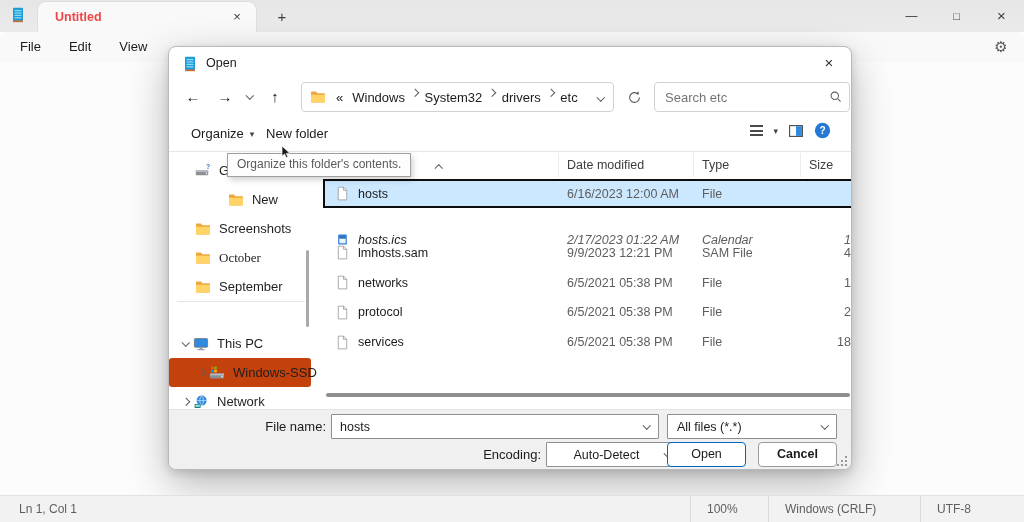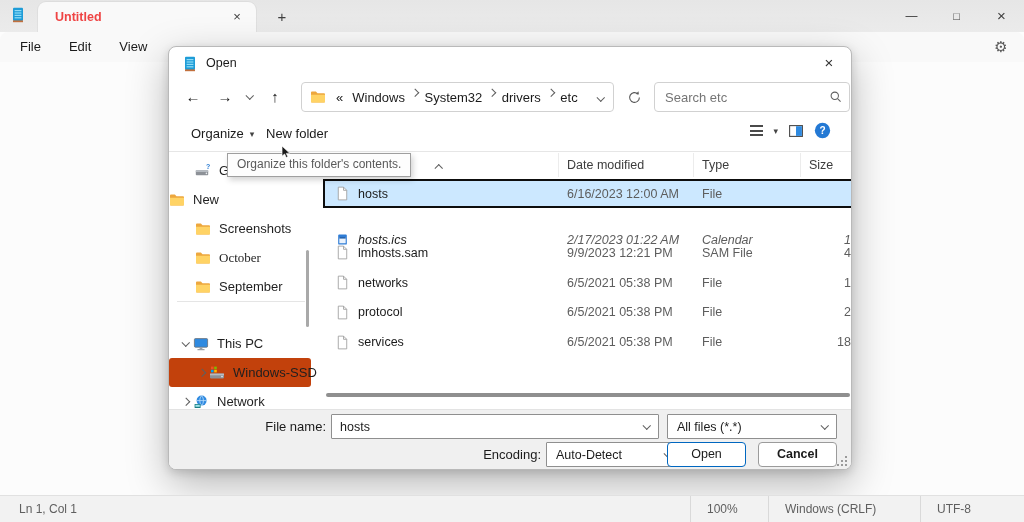--- a/index.html
+++ b/index.html
@@ -251,21 +251,21 @@
           <span class="side-icon" data-name="drive-question-icon">
             <svg viewBox="0 0 16 16" width="16" height="16" data-name="drive-question-icon">
               <rect x="0.8" y="7.2" width="12.4" height="5" rx="0.8" fill="#8d9197"></rect>
               <rect x="0.8" y="7.2" width="12.4" height="1.8" fill="#b7bcc2"></rect>
               <circle cx="11.4" cy="10.4" r="0.8" fill="#eceff1"></circle>
               <text x="11" y="6.4" font-size="7" font-weight="bold" fill="#2b7cd3" font-family="Liberation Sans,sans-serif">?</text>
             </svg>
           </span>
           <span class="side-label" data-name="sidebar-item-label">G:\</span>
         </div>
-        <div class="side-item" data-name="sidebar-item-new" style="top: 32px; ">
+        <div class="side-item" data-name="sidebar-item-new" style="top: 32px; padding-left: 26px; justify-content: center;">
           <span class="side-icon" data-name="folder-icon">
             <svg viewBox="0 0 16 16" width="16" height="16" data-name="folder-icon">
               <path d="M1 3.6c0-.6.5-1.1 1.1-1.1h3.8L7.5 4.3h6.4c.6 0 1.1.5 1.1 1.1v7c0 .6-.5 1.1-1.1 1.1H2.1c-.6 0-1.1-.5-1.1-1.1z" fill="#eda73e"></path>
               <path d="M1 5.8h14v6.6c0 .6-.5 1.1-1.1 1.1H2.1c-.6 0-1.1-.5-1.1-1.1z" fill="#ffd365"></path>
             </svg>
           </span>
           <span class="side-label" data-name="sidebar-item-label">New</span>
         </div>
         <div class="side-item" data-name="sidebar-item-screenshots" style="top: 61px; padding-left: 26px;">
           <span class="side-icon" data-name="folder-icon">
@@ -456,21 +456,21 @@
             <i class="chev down sm"></i>
           </span>
       </div>
       <div class="combo" style="left:498px;top:4px;width:170px;height:25px;" data-name="file-type-dropdown">
         <span class="val">All files (*.*)</span>
         <span class="cv" data-name="file-type-chevron-icon">
             <i class="chev down sm"></i>
           </span>
       </div>
       <span class="f-label" style="left:280px;top:32px;width:92px;" data-name="encoding-label">Encoding:</span>
-      <div class="combo" style="left:377px;top:32px;width:134px;height:25px;" data-name="encoding-dropdown">
+      <div class="combo" style="left:377px;top:32px;width:134px;height:25px;text-align:center;" data-name="encoding-dropdown">
         <span class="val">Auto-Detect</span>
         <span class="cv" data-name="encoding-chevron-icon">
             <i class="chev down sm"></i>
           </span>
       </div>
       <span class="btn primary" style="left:498px;top:32px;" data-name="open-button">Open</span>
       <span class="btn" style="left:589px;top:32px;font-weight:bold;" data-name="cancel-button">Cancel</span>
       <span class="grip" data-name="resize-grip"></span>
     </div>
   </div>

